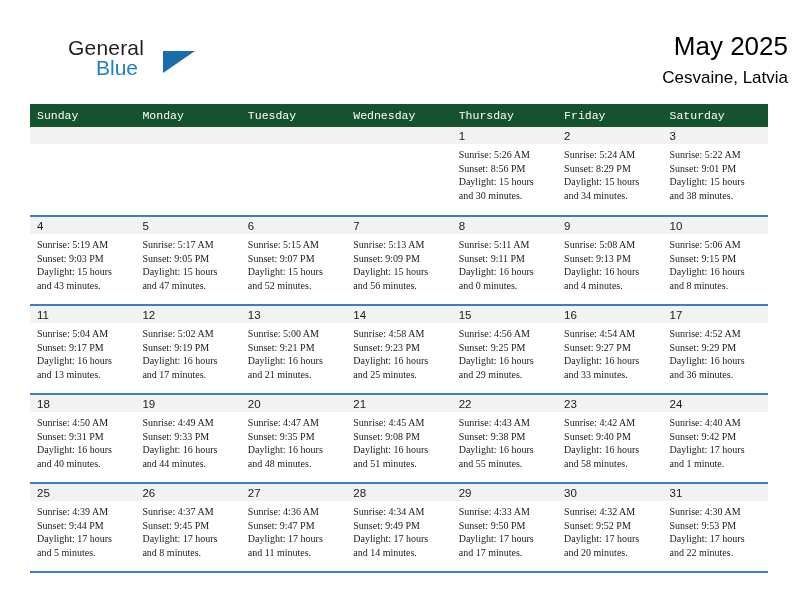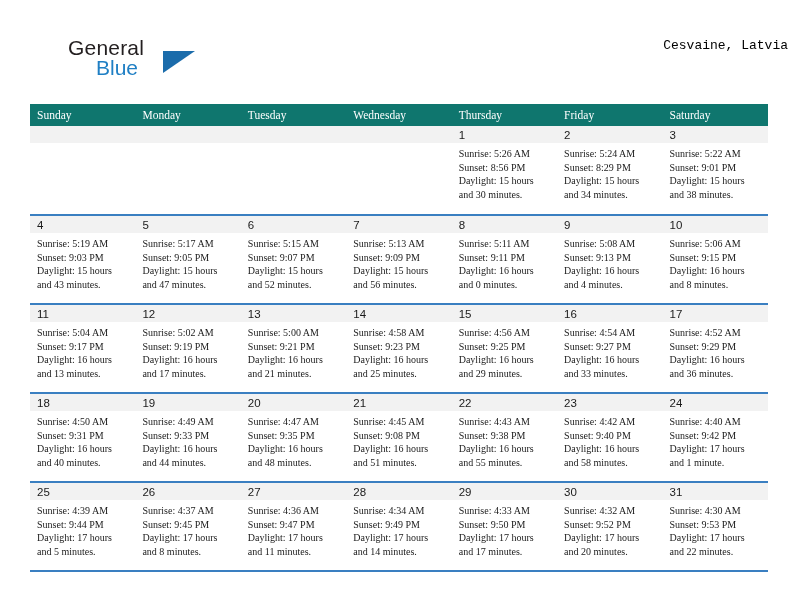--- a/index.html
+++ b/index.html
@@ -73,47 +73,47 @@
   }
   .cal-title {
     font-size: 26px;
     line-height: 32px;
     color: #000000;
     font-weight: normal;
     font-family: "Liberation Sans", sans-serif;
     white-space: nowrap;
   }
   .cal-subtitle {
-    font-size: 13px;
+    font-size: 17px;
     line-height: 20px;
     margin-top: 6px;
     color: #000000;
-    font-family: Liberation Mono, monospace;
+    font-family: Liberation Sans, sans-serif;
     white-space: nowrap;
     text-align: right;
   }
 
   
   .calendar {
     position: absolute;
     left: 30px;
     top: 104px;
     width: 738px;
     border-collapse: collapse;
     table-layout: fixed;
   }
   .calendar th {
-    background: #0f766e;
+    background: #14532d;
     color: #ffffff;
     font-weight: normal;
     font-size: 11.5px;
     text-align: left;
     padding: 5px 0 5px 7px;
     height: 11px;
-    font-family: Liberation Serif, serif;
+    font-family: Liberation Mono, monospace;
   }
   .calendar td {
     vertical-align: top;
     padding: 0;
     border-bottom: 2px solid #3a7fc1;
     height: 89px;
     box-sizing: border-box;
   }
   .cell {
     position: relative;
@@ -154,20 +154,21 @@
 
   <div class="top-bar">
 
     <div class="brand">
       <span class="brand-general">General</span>
       <span class="brand-triangle"></span>
       <span class="brand-blue">Blue</span>
     </div>
 
     <div class="title-block">
+      <div class="cal-title">May 2025</div>
       <div class="cal-subtitle">Cesvaine, Latvia</div>
     </div>
 
   </div>
 
   <table class="calendar">
     <thead>
       <tr>
         <th>Sunday</th>
         <th>Monday</th>

